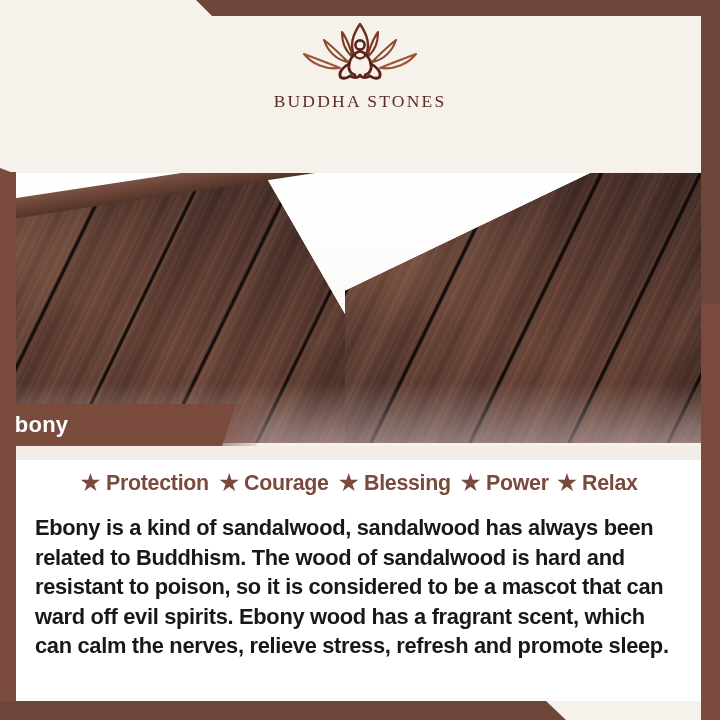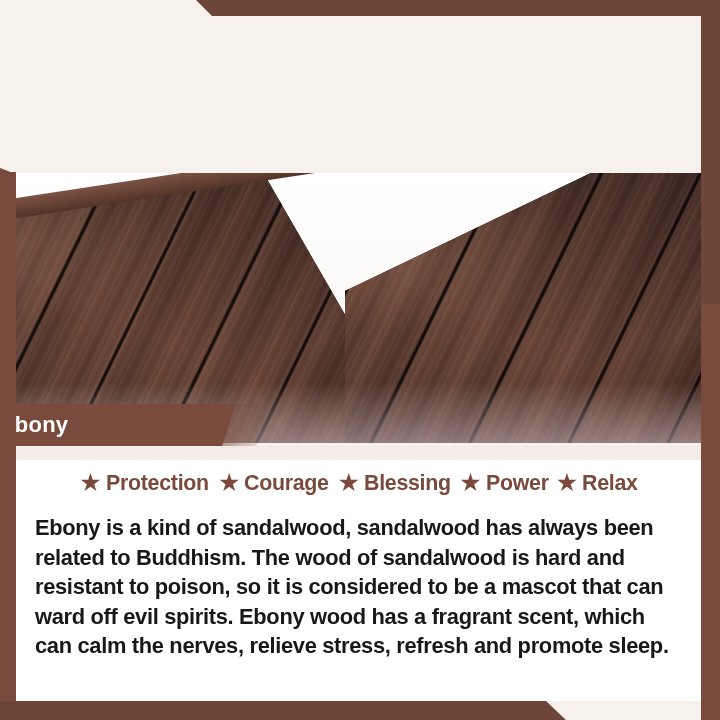--- a/index.html
+++ b/index.html
@@ -367,20 +367,50 @@
     </div>
     <div class="feature">
       <span class="star">★</span>
       <span class="feature-label">Relax</span>
     </div>
   </div>
 
   <div class="paragraph">Ebony is a kind of sandalwood, sandalwood has always been related to Buddhism. The wood of sandalwood is hard and resistant to poison, so it is considered to be a mascot that can ward off evil spirits. Ebony wood has a fragrant scent, which can calm the nerves, relieve stress, refresh and promote sleep.</div>
 
 
+  <div class="logo-wrap">
+    <svg class="logo-mark" viewBox="0 0 160 72" aria-hidden="true">
+      <g fill="none" stroke="#7a3b26" stroke-width="2.1" stroke-linecap="round" stroke-linejoin="round">
+
+        <path d="M80 6 C72 18 70 28 74 36 C77 42 83 42 86 36 C90 28 88 18 80 6 Z" stroke="#6b2f1f" stroke-width="2.4"></path>
+
+        <path d="M62 14 C62 26 66 34 73 39 C70 30 68 22 62 14 Z"></path>
+
+        <path d="M98 14 C98 26 94 34 87 39 C90 30 92 22 98 14 Z"></path>
+
+        <path d="M44 22 C48 34 57 42 68 44 C60 36 53 29 44 22 Z" stroke="#8a4a2e"></path>
+
+        <path d="M116 22 C112 34 103 42 92 44 C100 36 107 29 116 22 Z" stroke="#8a4a2e"></path>
+
+        <path d="M24 36 C32 46 46 52 60 50 C48 45 37 41 24 36 Z" stroke="#9b5436"></path>
+
+        <path d="M136 36 C128 46 114 52 100 50 C112 45 123 41 136 36 Z" stroke="#9b5436"></path>
+      </g>
+
+      <g fill="none" stroke="#5a2318" stroke-width="2.8" stroke-linecap="round" stroke-linejoin="round">
+        <circle cx="80" cy="27" r="4.6" stroke-width="2.6"></circle>
+        <path d="M80 33 C74 35 70 40 69 47 C68 52 71 56 75 57"></path>
+        <path d="M80 33 C86 35 90 40 91 47 C92 52 89 56 85 57"></path>
+        <path d="M69 46 C63 49 59 54 60 58 C61 61 66 61 70 58"></path>
+        <path d="M91 46 C97 49 101 54 100 58 C99 61 94 61 90 58"></path>
+        <path d="M70 58 C74 60 78 60 80 57 C82 60 86 60 90 58"></path>
+      </g>
+    </svg>
+    <div class="logo-word">BUDDHA STONES</div>
+  </div>
 
   <div class="frame-top"></div>
   <div class="frame-right"></div>
   <div class="frame-right-lower"></div>
   <div class="frame-left-top"></div>
   <div class="frame-left"></div>
   <div class="frame-bottom"></div>
 
 </div>
 

